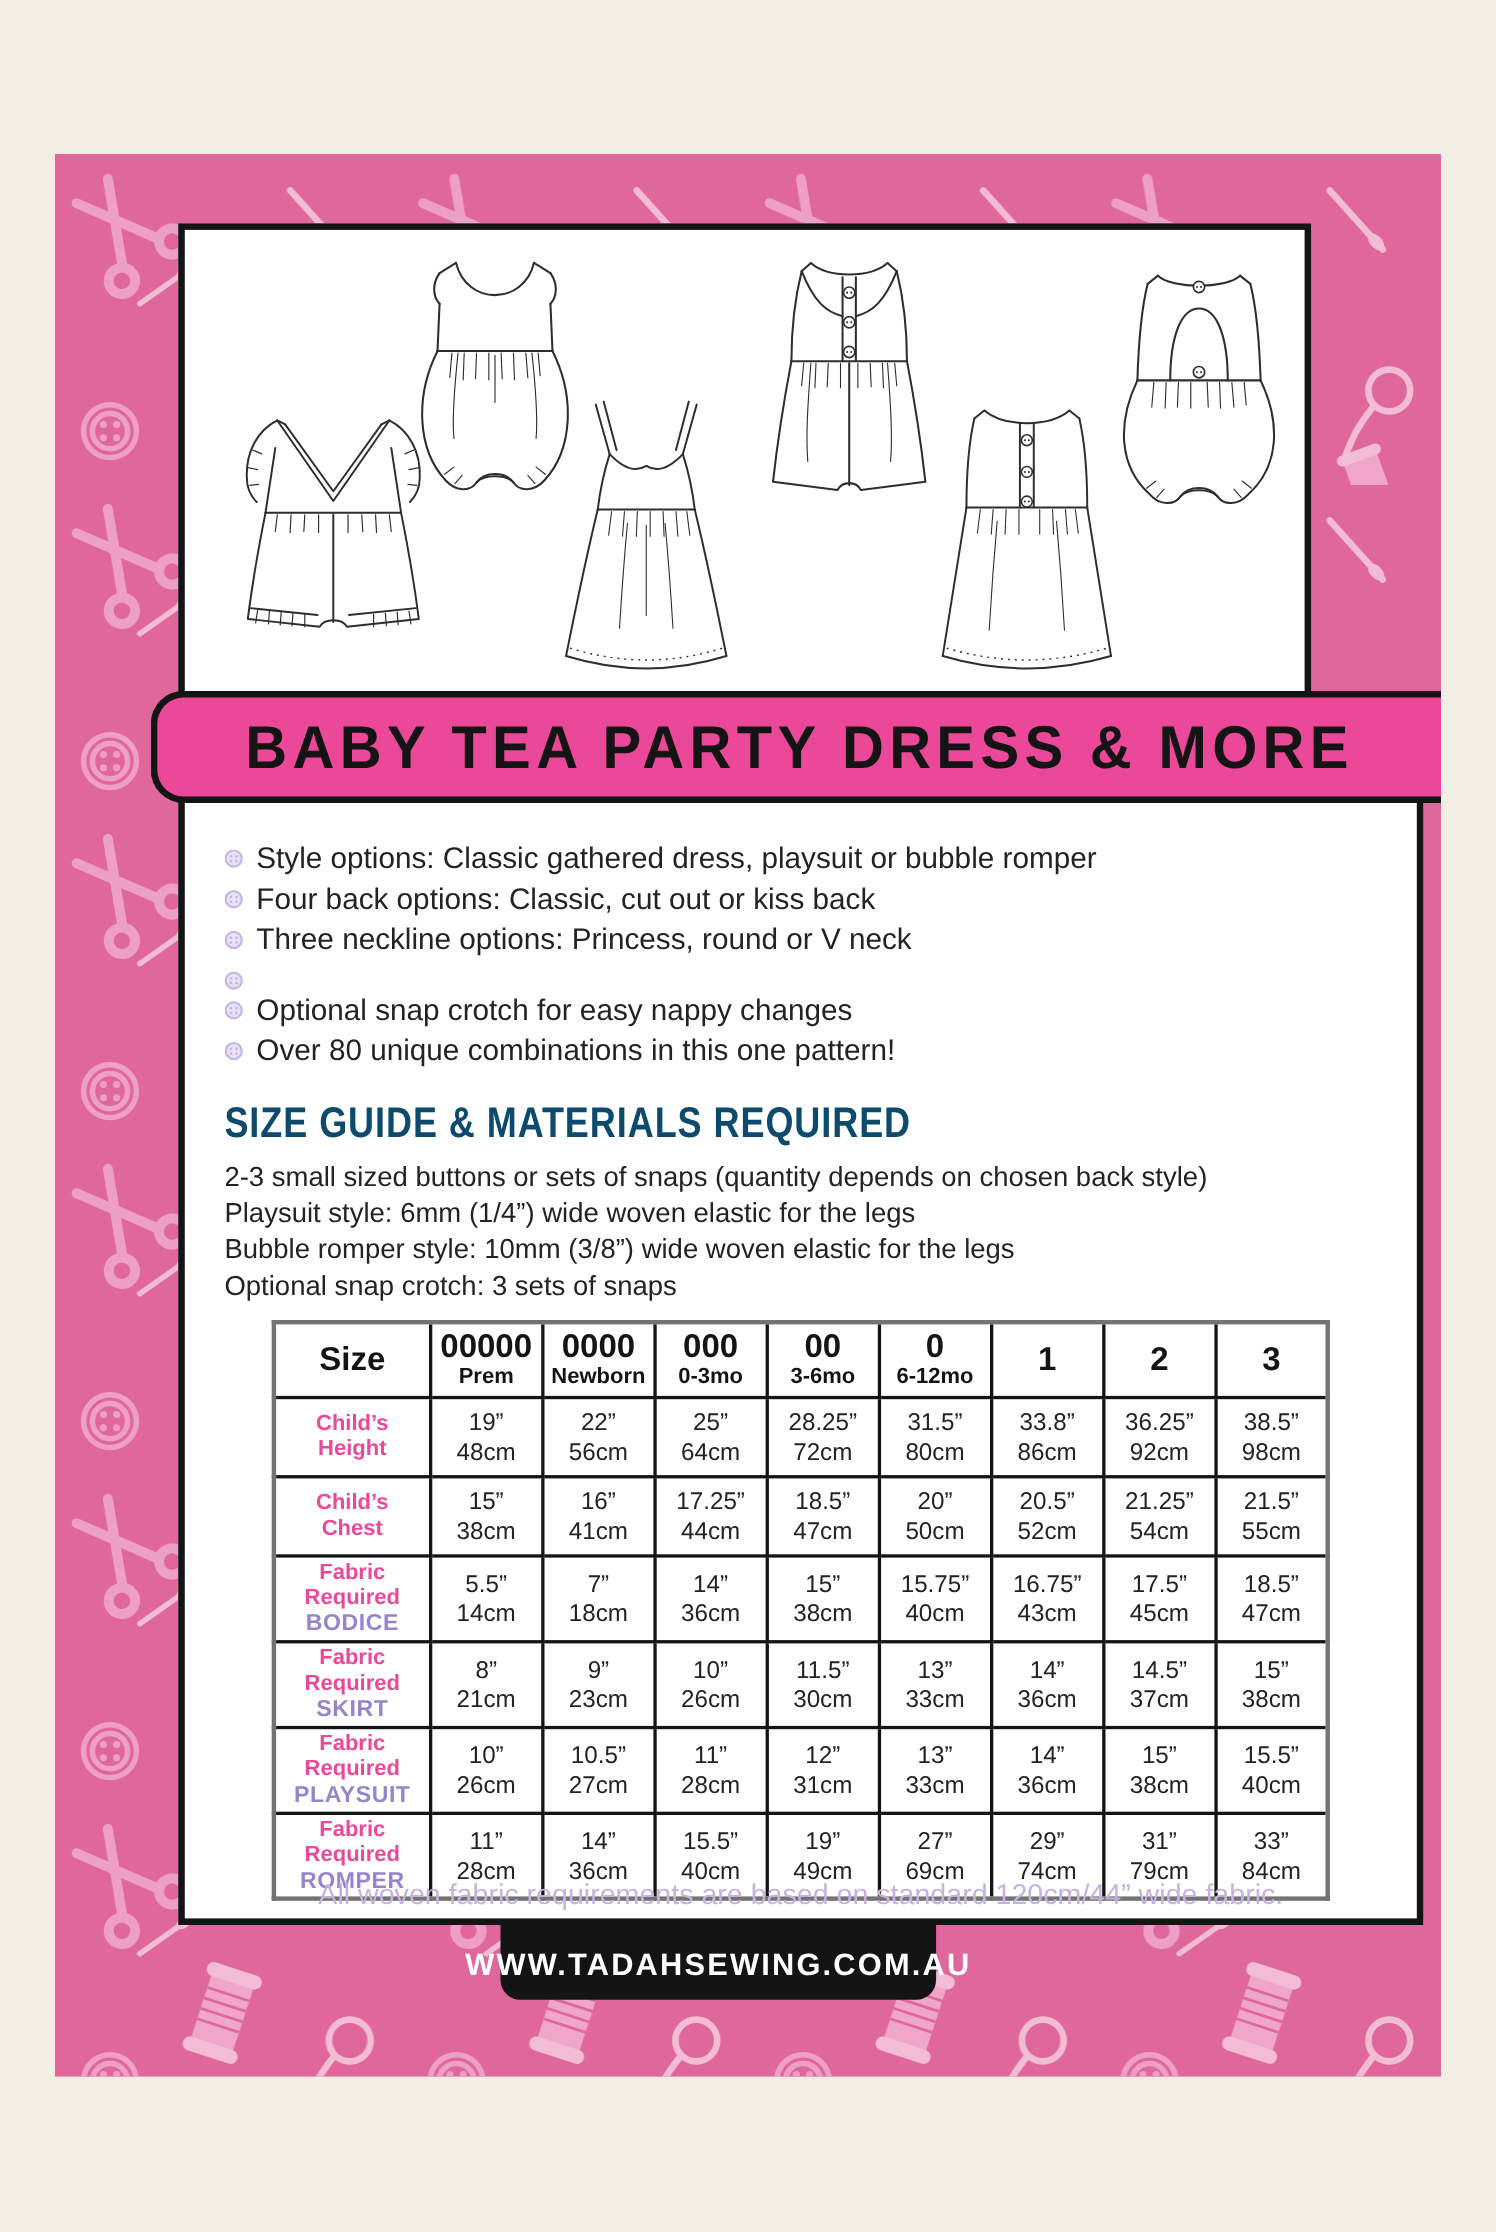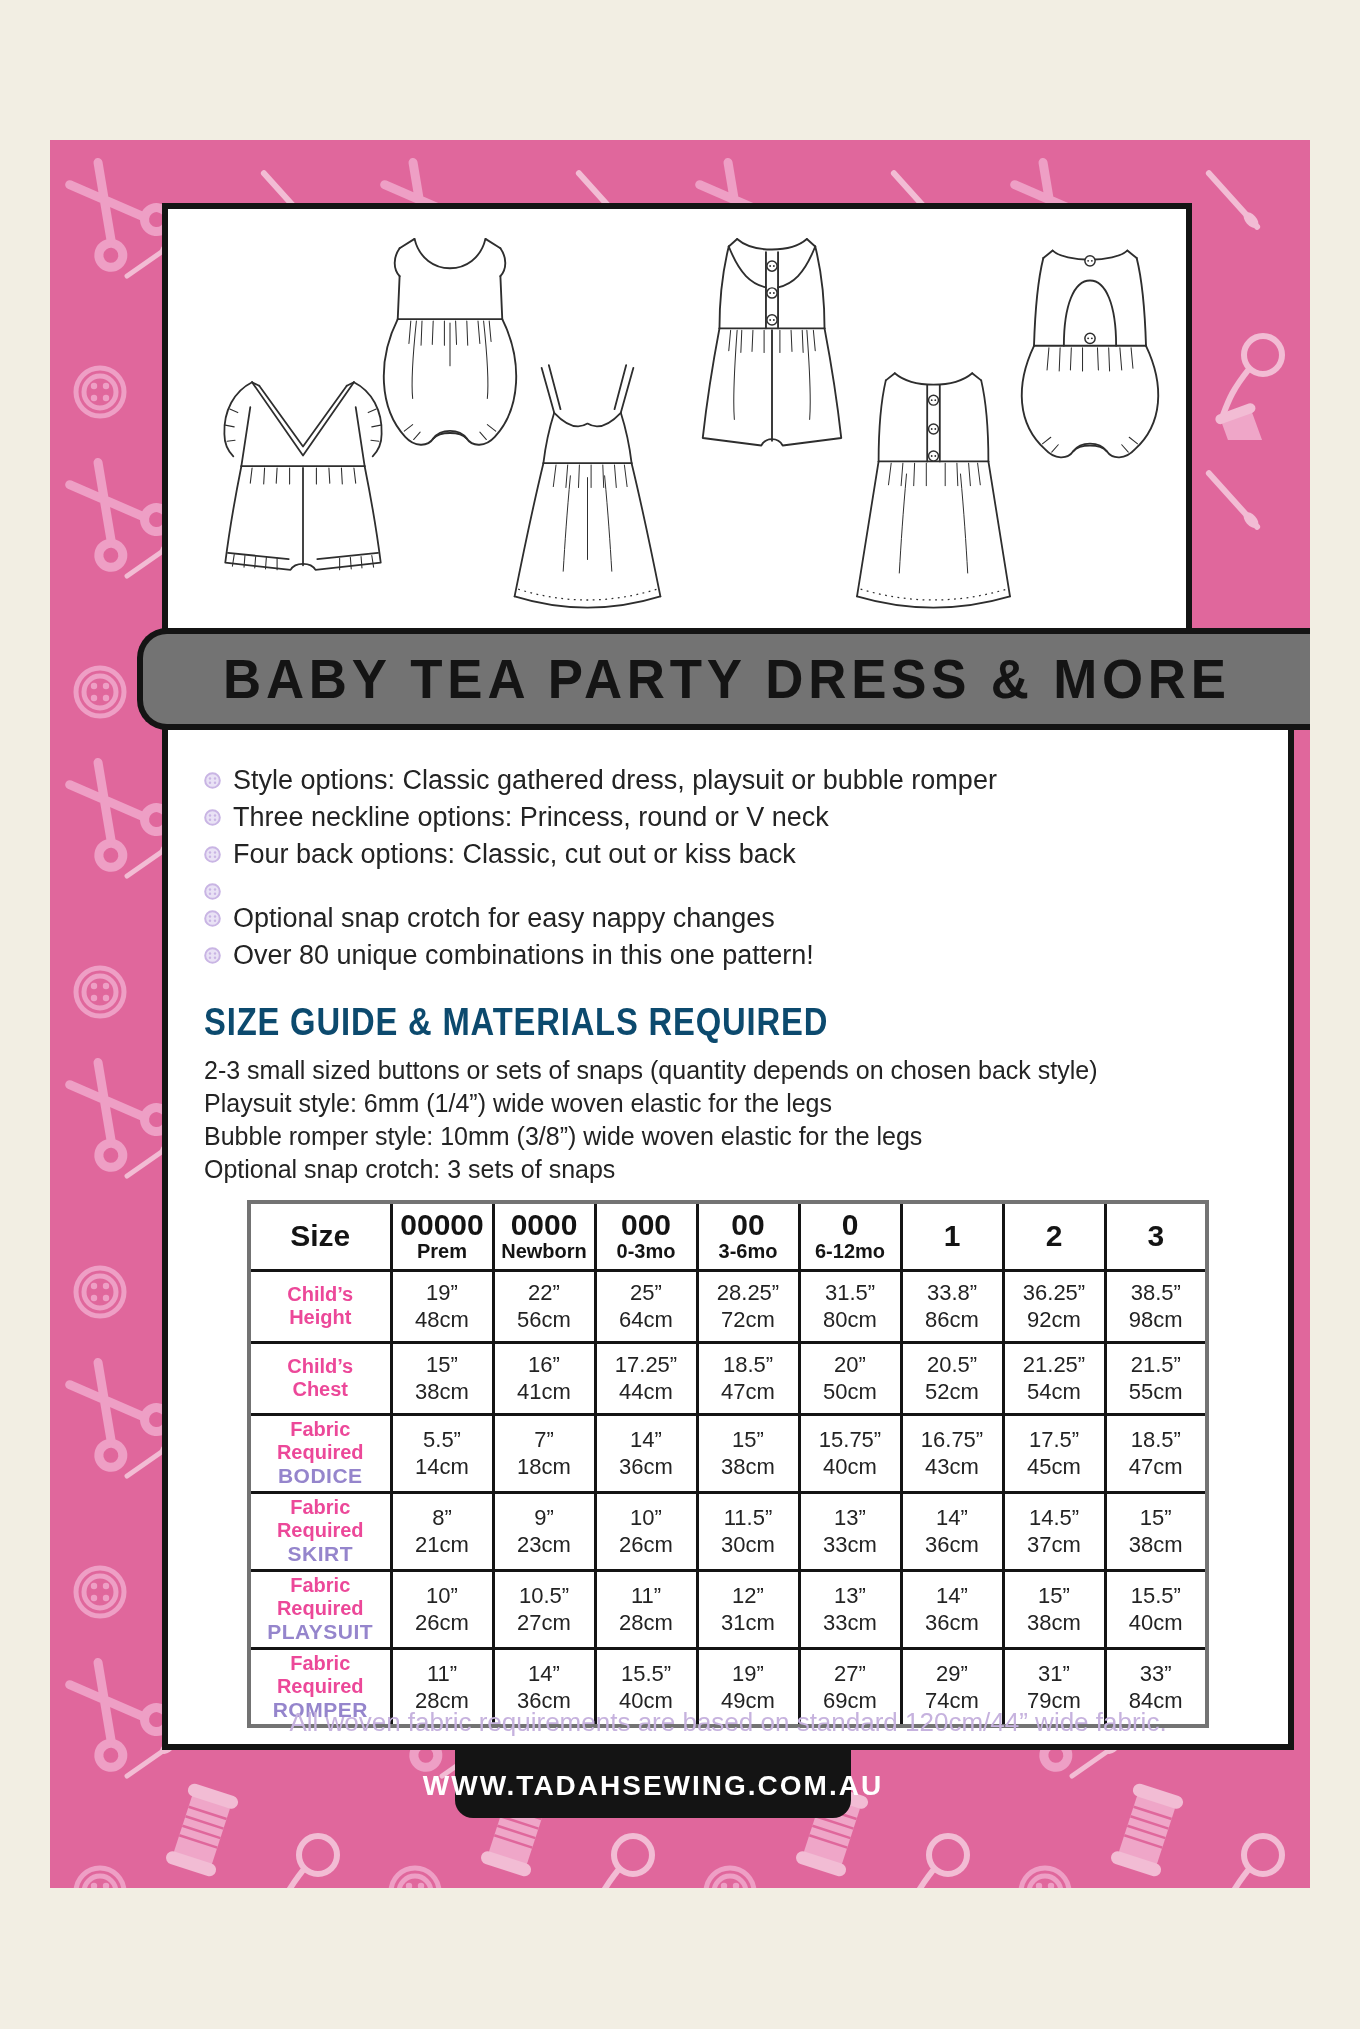--- a/index.html
+++ b/index.html
@@ -7,21 +7,21 @@
   .page{position:relative;width:1360px;height:2029px;background:#f2eee3;overflow:hidden;}
   .pink-area{position:absolute;left:50px;top:140px;width:1260px;height:1748px;z-index:1;}
   .pattern-svg{position:absolute;left:0;top:0;}
 
   .panel{position:absolute;background:#ffffff;border:6px solid #141414;box-sizing:border-box;}
   .top-panel{left:162px;top:203px;width:1030px;height:470px;z-index:3;}
   .main-panel{left:162px;top:700px;width:1132px;height:1050px;z-index:3;padding:56px 36px 0 36px;}
   .garment{position:absolute;}
 
   .title-banner{position:absolute;left:137px;top:628px;width:1173px;height:102px;z-index:4;
-    background:#737373;border:6px solid #141414;border-right:none;border-radius:30px 0 0 30px;
+    background:#ec4899;border:6px solid #141414;border-right:none;border-radius:30px 0 0 30px;
     box-sizing:border-box;display:flex;align-items:center;justify-content:center;}
   .title-banner span{font-size:55px;font-weight:700;letter-spacing:5px;color:#141414;white-space:nowrap;
     transform:scaleX(.96);}
 
   .features{list-style:none;margin:0;padding:0;}
   .features li{display:flex;align-items:flex-start;font-size:27px;line-height:37px;color:#232323;}
   .features .b-icon{flex:0 0 17px;margin:10px 12px 0 0;}
 
   .sg-heading{margin:26px 0 10px 0;font-size:39px;font-weight:700;letter-spacing:1px;color:#0c4a6e;
     white-space:nowrap;}
@@ -273,33 +273,33 @@
       <li>
         <svg class="b-icon" width="17" height="17">
             <circle cx="8.5" cy="8.5" r="7.3" fill="#e9e2f5" stroke="#c9b5e4" stroke-width="2"></circle>
             <g fill="#c9b5e4">
               <circle cx="6" cy="6.5" r="1.2"></circle>
               <circle cx="11" cy="6.5" r="1.2"></circle>
               <circle cx="6" cy="10.8" r="1.2"></circle>
               <circle cx="11" cy="10.8" r="1.2"></circle>
             </g>
           </svg>
-        <span>Three neckline options: Princess, round or V neck</span>
+        <span>Four back options: Classic, cut out or kiss back</span>
       </li>
       <li>
         <svg class="b-icon" width="17" height="17">
             <circle cx="8.5" cy="8.5" r="7.3" fill="#e9e2f5" stroke="#c9b5e4" stroke-width="2"></circle>
             <g fill="#c9b5e4">
               <circle cx="6" cy="6.5" r="1.2"></circle>
               <circle cx="11" cy="6.5" r="1.2"></circle>
               <circle cx="6" cy="10.8" r="1.2"></circle>
               <circle cx="11" cy="10.8" r="1.2"></circle>
             </g>
           </svg>
-        <span>Four back options: Classic, cut out or kiss back</span>
+        <span>Three neckline options: Princess, round or V neck</span>
       </li>
       <li>
         <svg class="b-icon" width="17" height="17">
             <circle cx="8.5" cy="8.5" r="7.3" fill="#e9e2f5" stroke="#c9b5e4" stroke-width="2"></circle>
             <g fill="#c9b5e4">
               <circle cx="6" cy="6.5" r="1.2"></circle>
               <circle cx="11" cy="6.5" r="1.2"></circle>
               <circle cx="6" cy="10.8" r="1.2"></circle>
               <circle cx="11" cy="10.8" r="1.2"></circle>
             </g>

